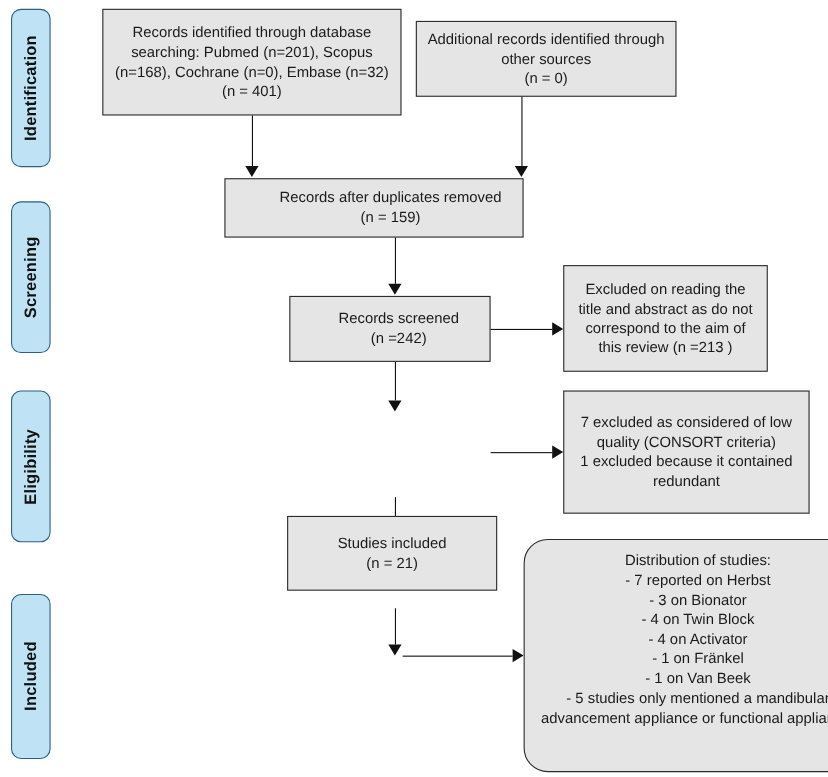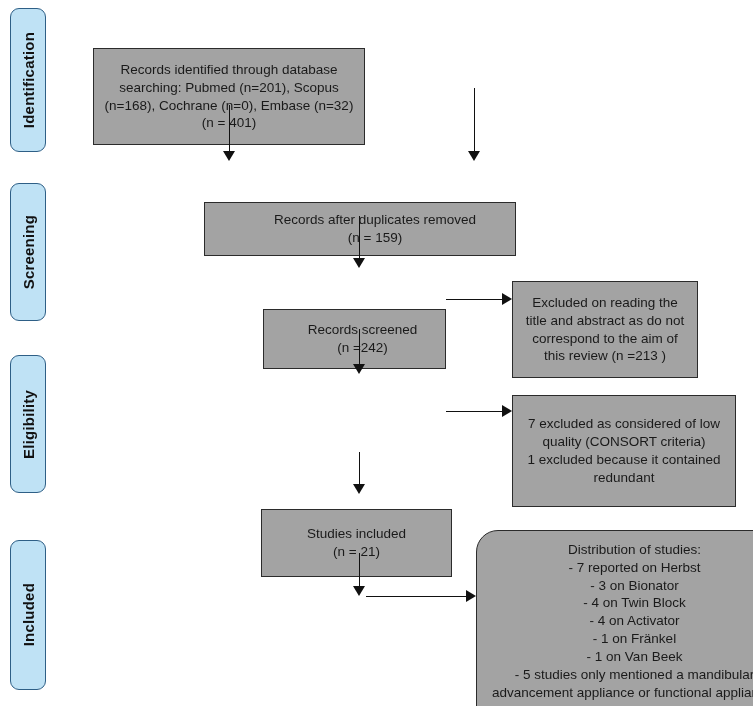--- a/index.html
+++ b/index.html
@@ -36,27 +36,26 @@
     font-size: 15px;
     font-weight: bold;
     letter-spacing: 0.2px;
     color: #111111;
     white-space: nowrap;
   }
 
   
   .flow-box {
     position: absolute;
-    background: #a3a3a3;
+    background: #e5e5e5;
     border: 1.6px solid #2b2b2b;
     display: flex;
     align-items: center;
     justify-content: center;
     padding: 4px 8px;
-    margin-top: 40px;
   }
   .flow-box .box-text {
     font-size: 13.5px;
     line-height: 1.32;
     text-align: center;
     white-space: pre-line;
     color: #1a1a1a;
   }
   .flow-box.align-left .box-text {
     text-align: center;
@@ -110,28 +109,32 @@
 
   <div class="phase-tab" style="left:10px; top:540px; width:36px; height:150px;">
     <span class="phase-label">Included</span>
   </div>
 
   <div class="flow-box" style="left:93px; top:8px; width:272px; height:97px;">
     <span class="box-text">Records identified through database searching: Pubmed (n=201), Scopus (n=168), Cochrane (n=0), Embase (n=32)
 (n = 401)</span>
   </div>
 
+  <div class="flow-box" style="left:378px; top:19px; width:237px; height:69px;">
+    <span class="box-text">Additional records identified through other sources
+(n = 0)</span>
+  </div>
 
   <div class="vline" style="left:229px; top:105px; height:46px;"></div>
   <div class="arrow-down" style="left:223px; top:151px;"></div>
 
   <div class="vline" style="left:474px; top:88px; height:63px;"></div>
   <div class="arrow-down" style="left:468px; top:151px;"></div>
 
-  <div class="flow-box" style="left:204px; top:162px; width:312px; height:54px;padding-left:38px;">
+  <div class="flow-box" style="left:204px; top:162px; width:272px; height:54px;padding-left:38px;">
     <span class="box-text">Records after duplicates removed
 (n =  159)</span>
   </div>
 
   <div class="vline" style="left:359px; top:216px; height:42px;"></div>
   <div class="arrow-down" style="left:353px; top:258px;"></div>
 
   <div class="flow-box" style="left:263px; top:269px; width:183px; height:60px;padding-left:24px;">
     <span class="box-text">Records screened
 (n =242)</span>

